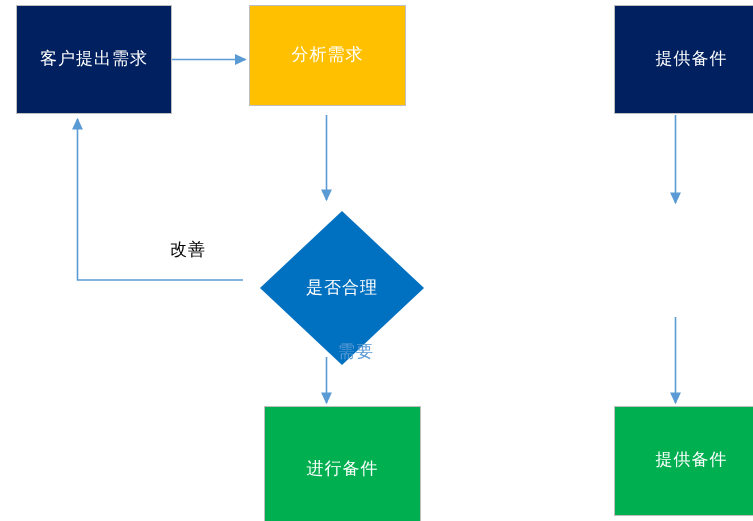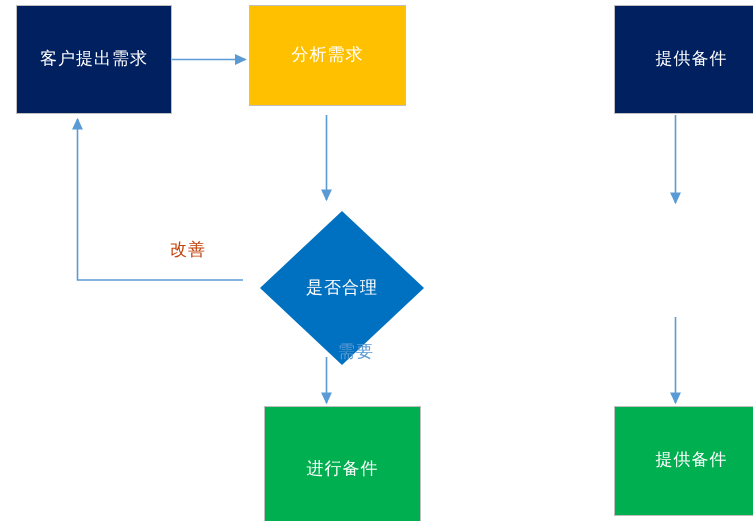--- a/index.html
+++ b/index.html
@@ -143,17 +143,17 @@
 
   <div class="node" id="node-equipment-down" style="background:#002060;">
     <span class="node-label">提供备件</span>
   </div>
 
 
   <div class="node" id="node-provide-spare" style="background:#00B050;">
     <span class="node-label">提供备件</span>
   </div>
 
-  <div class="edge-label" id="edge-label-improve" style="color:#c2410c;">改善</div>
+  <div class="edge-label" id="edge-label-improve" style="color:#000000;">改善</div>
 
   <div class="edge-label" id="edge-label-need" style="color:#5B9BD5;">需要</div>
 
 </div>
 
 </body></html>

